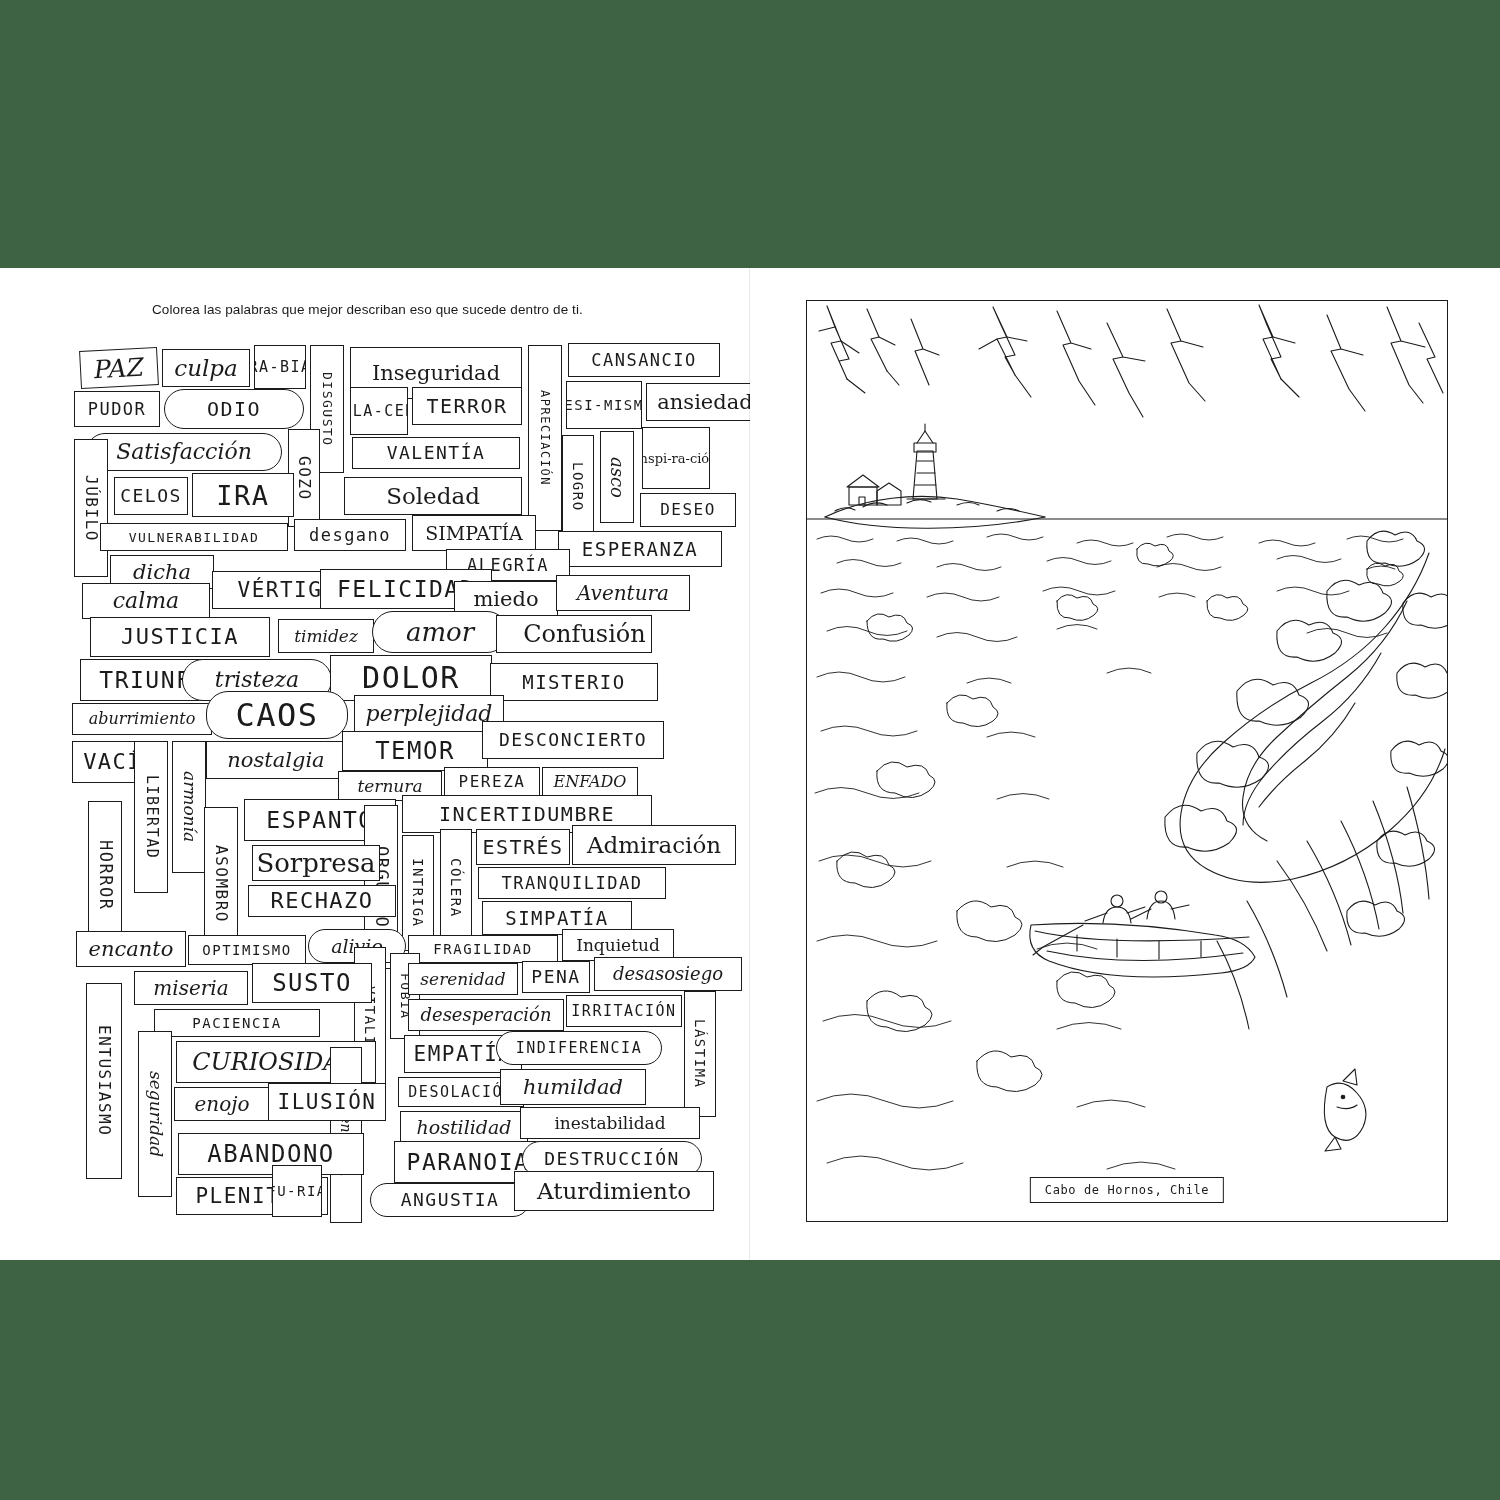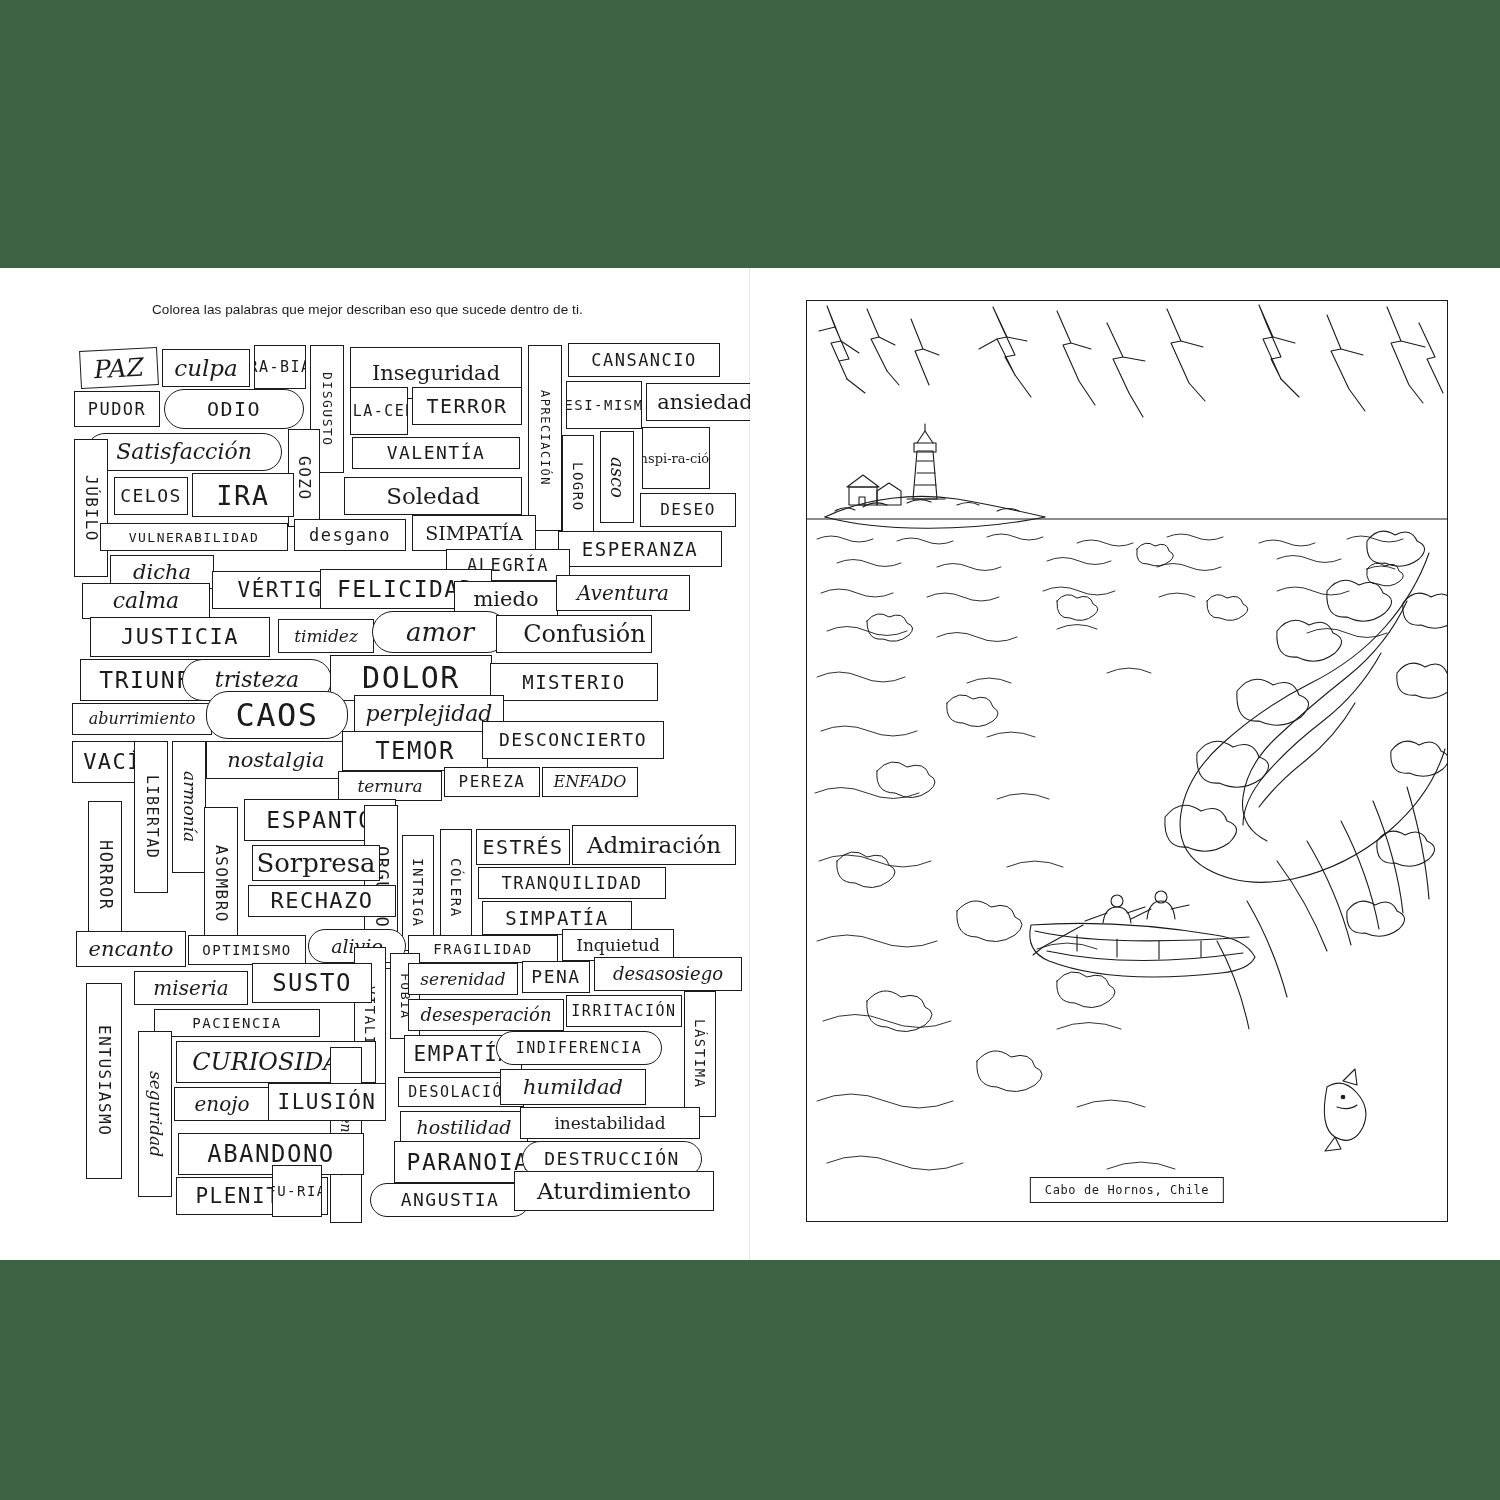--- a/index.html
+++ b/index.html
@@ -144,20 +144,21 @@
         <div class="w ital" style="left: 134px; top: 398px; width: 140px; height: 38px; font-size: 21px;">nostalgia</div>
         <div class="w mono sp2" style="left: 270px; top: 388px; width: 146px; height: 40px; font-size: 24px;">TEMOR</div>
         <div class="w mono sp2" style="left: 410px; top: 378px; width: 182px; height: 38px; font-size: 18px;">DESCONCIERTO</div>
         <div class="w ital" style="left: 266px; top: 428px; width: 104px; height: 30px; font-size: 17px;">ternura</div>
         <div class="w mono sp2" style="left: 372px; top: 424px; width: 96px; height: 30px; font-size: 16px;">PEREZA</div>
         <div class="w ital" style="left: 470px; top: 424px; width: 96px; height: 30px; font-size: 16px;">ENFADO</div>
         <div class="w vert mono sp2" style="left: 16px; top: 458px; width: 34px; height: 148px; font-size: 17px;">HORROR</div>
         <div class="w vert mono sp2" style="left: 132px; top: 464px; width: 34px; height: 154px; font-size: 16px;">ASOMBRO</div>
         <div class="w mono sp2" style="left: 172px; top: 456px; width: 152px; height: 42px; font-size: 23px;">ESPANTO</div>
         <div class="w vert mono sp2" style="left: 292px; top: 462px; width: 34px; height: 164px; font-size: 17px;">ORGULLO</div>
+        <div class="w mono sp2" style="left: 330px; top: 452px; width: 250px; height: 38px; font-size: 20px;">INCERTIDUMBRE</div>
         <div class="w vert mono sp2" style="left: 330px; top: 492px; width: 32px; height: 116px; font-size: 14px;">INTRIGA</div>
         <div class="w vert mono sp2" style="left: 368px; top: 486px; width: 32px; height: 118px; font-size: 14px;">CÓLERA</div>
         <div class="w mono sp2" style="left: 404px; top: 486px; width: 94px; height: 36px; font-size: 20px;">ESTRÉS</div>
         <div class="w serif" style="left: 500px; top: 482px; width: 164px; height: 40px; font-size: 23px;">Admiración</div>
         <div class="w serif" style="left: 180px; top: 502px; width: 128px; height: 36px; font-size: 26px;">Sorpresa</div>
         <div class="w mono sp2" style="left: 406px; top: 524px; width: 188px; height: 32px; font-size: 17px;">TRANQUILIDAD</div>
         <div class="w mono sp2" style="left: 176px; top: 542px; width: 148px; height: 32px; font-size: 22px;">RECHAZO</div>
         <div class="w mono sp2" style="left: 410px; top: 558px; width: 150px; height: 34px; font-size: 19px;">SIMPATÍA</div>
         <div class="w ital" style="left: 4px; top: 588px; width: 110px; height: 36px; font-size: 21px;">encanto</div>
         <div class="w mono sp2" style="left: 116px; top: 592px; width: 118px; height: 30px; font-size: 14px;">OPTIMISMO</div>

